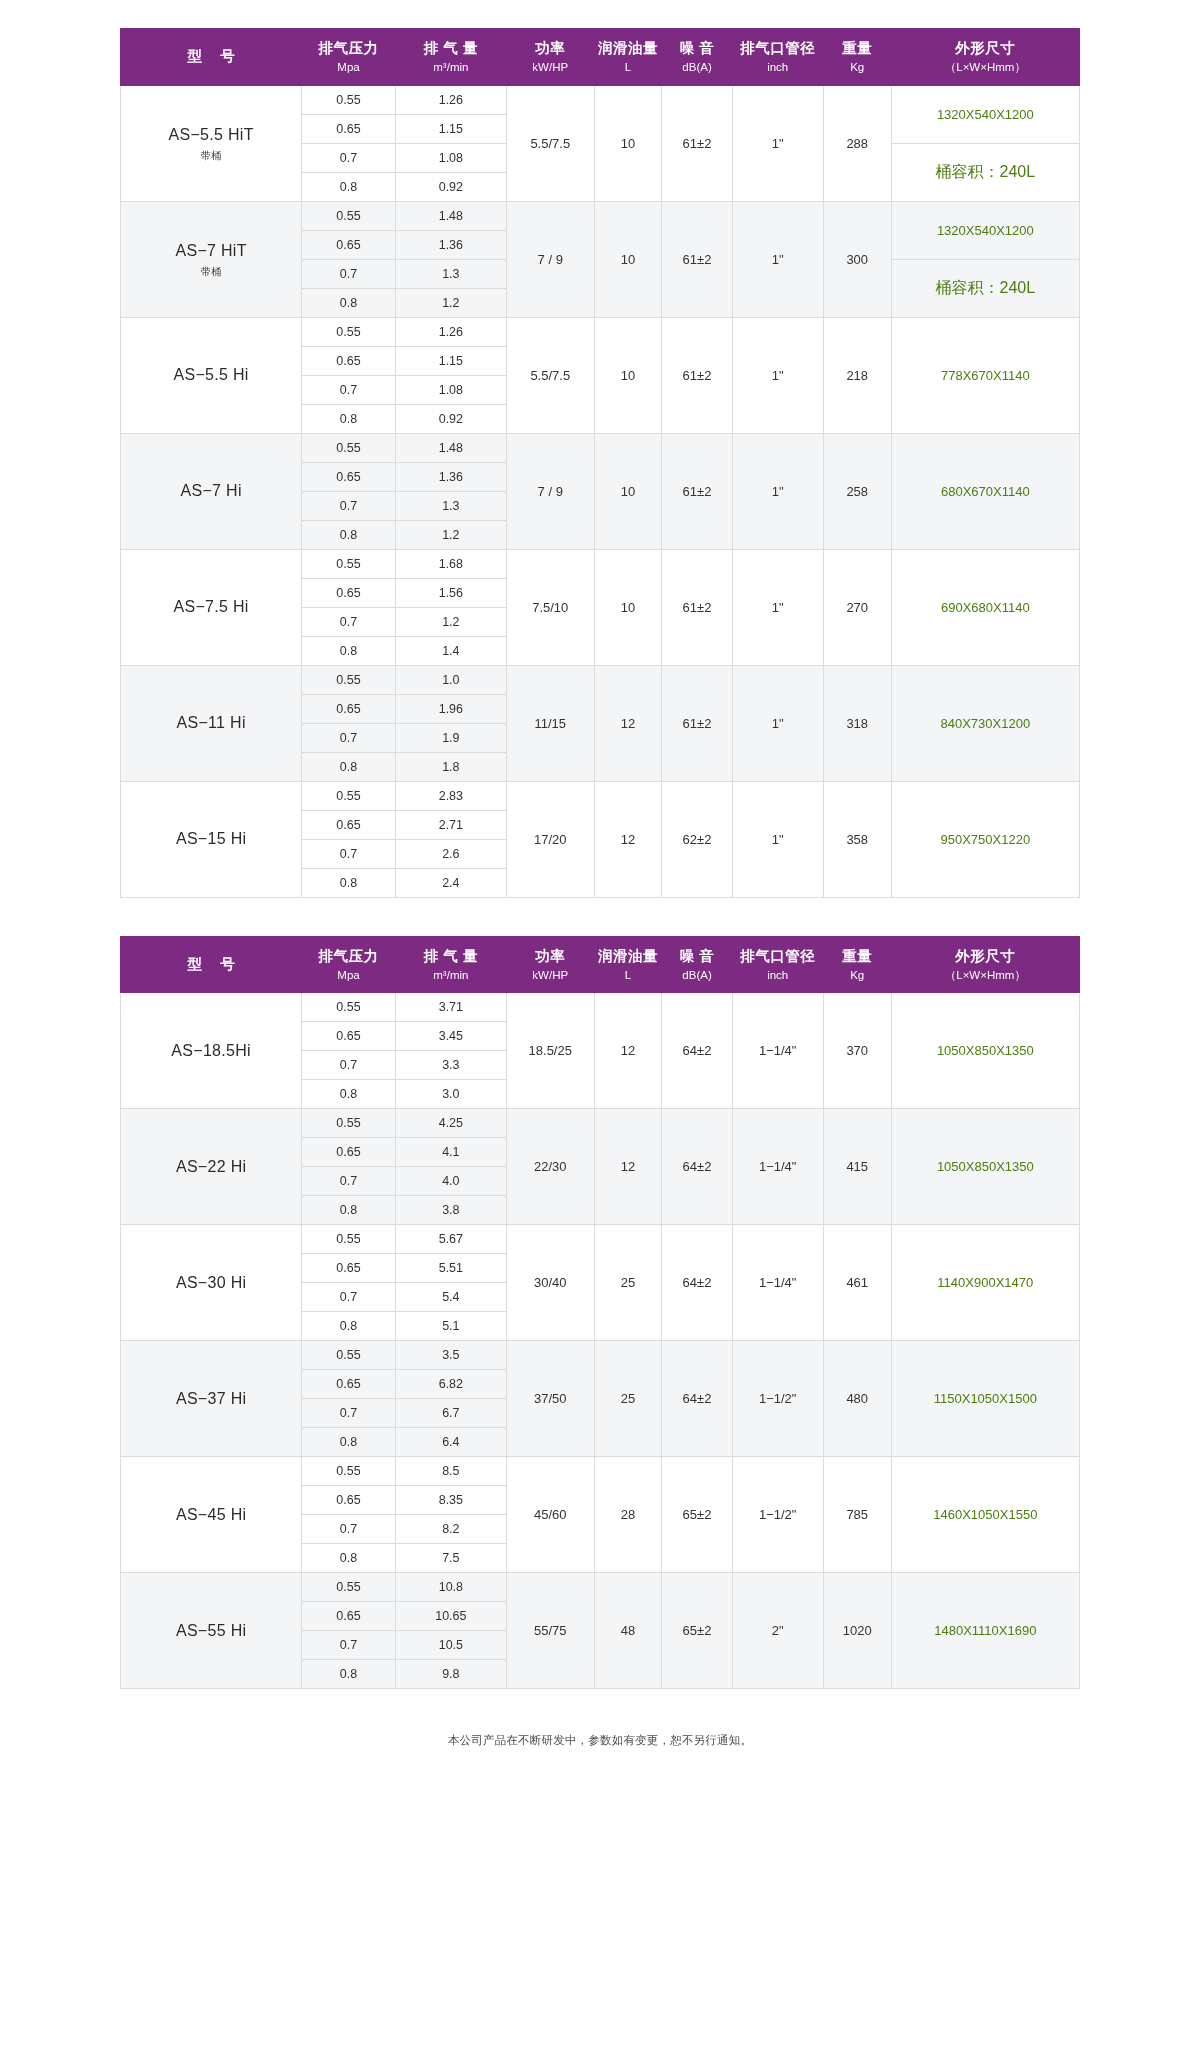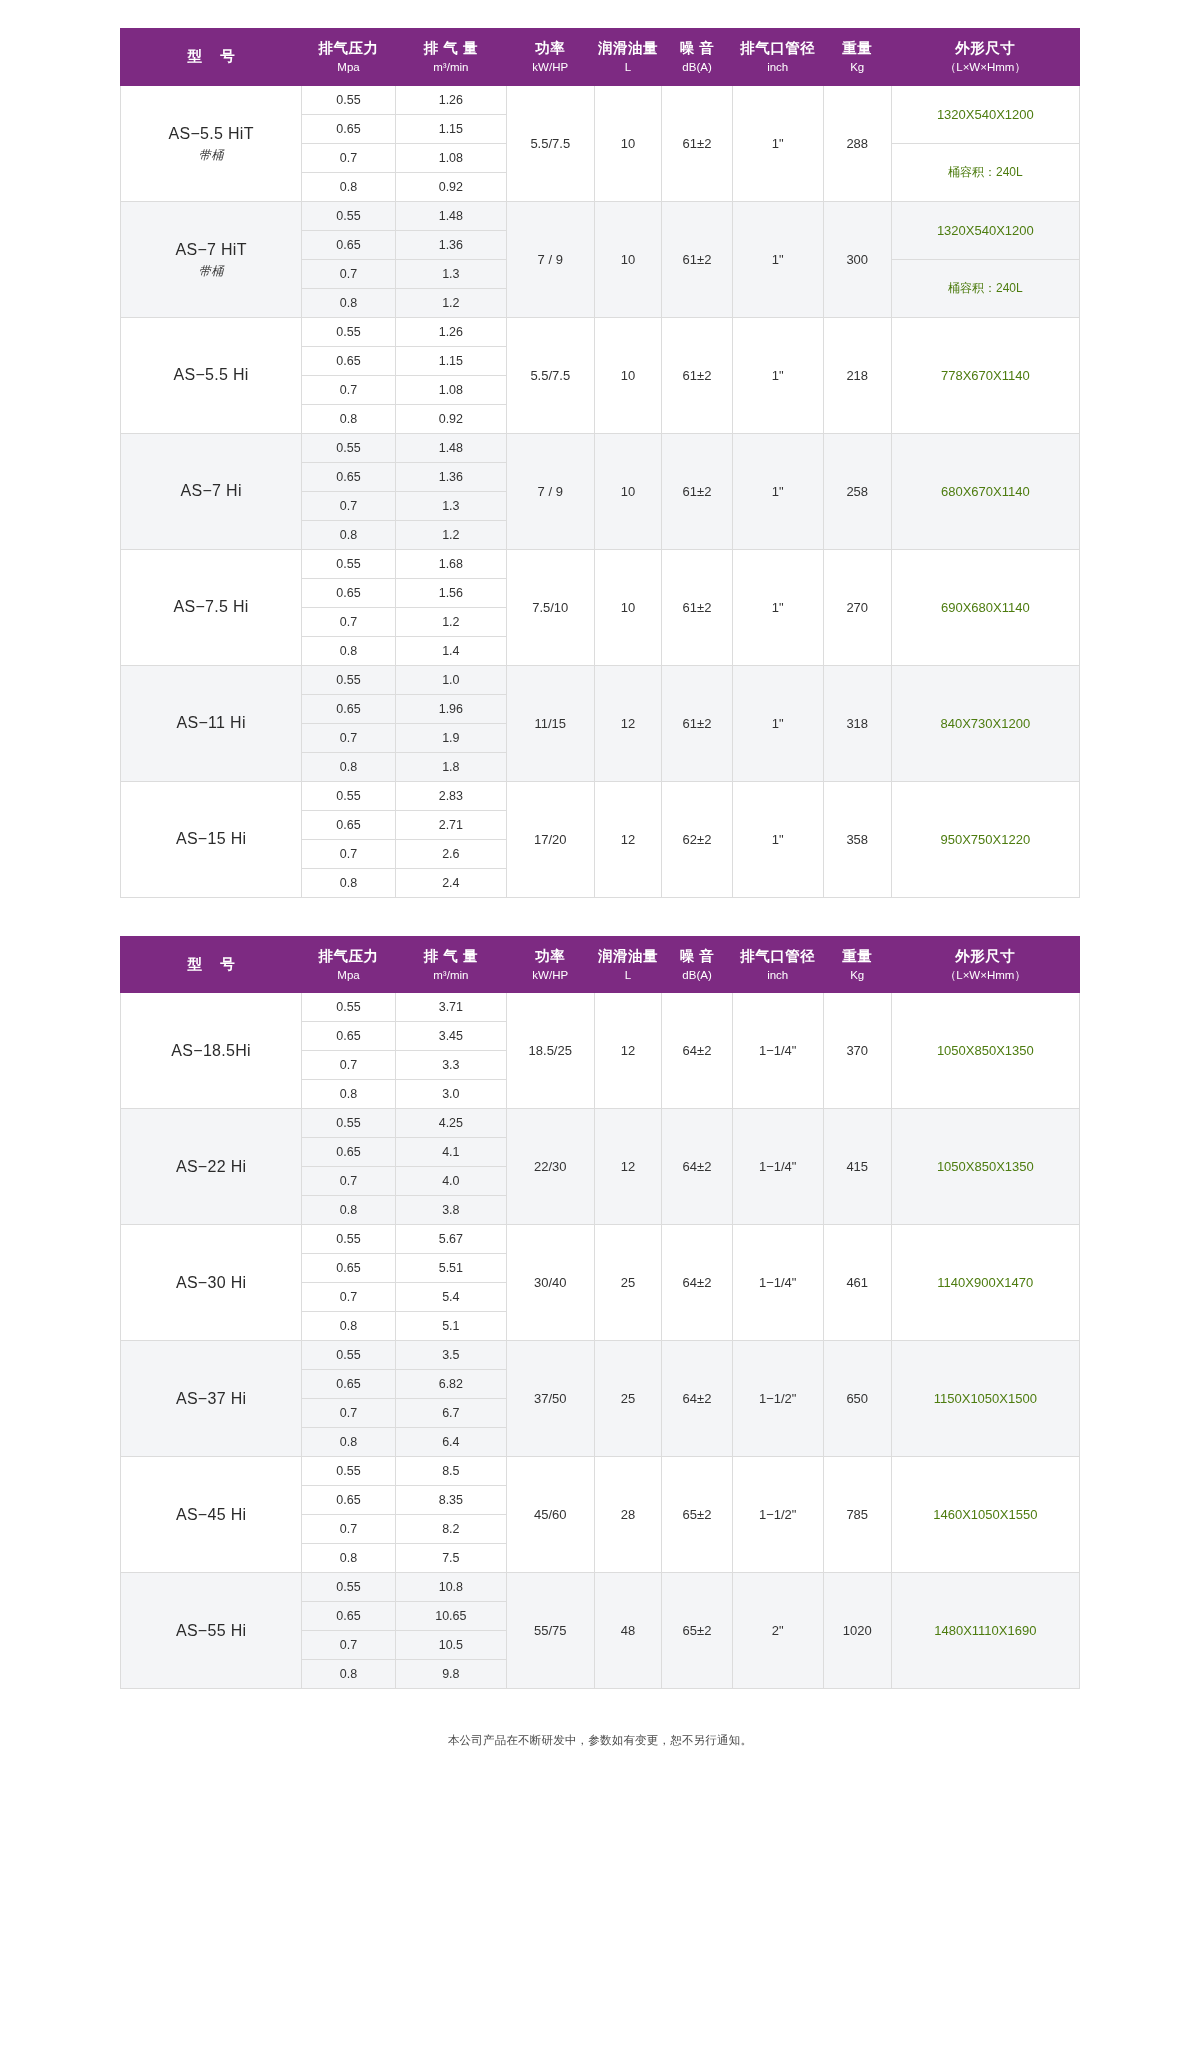--- a/index.html
+++ b/index.html
@@ -61,28 +61,27 @@
   tbody tr.grp-a td { background: #ffffff; }
 
   td.model {
     font-size: 16px;
     color: #2b2b2b;
     letter-spacing: 0.3px;
     line-height: 1.6;
   }
   td.model .sub {
     display: block;
-    font-size: 12px;
+    font-size: 10px;
     color: #3a3a3a;
-    font-style: italic;
   }
   td.big { font-size: 13px; color: #333; }
   td.dim { font-size: 13px; color: #4d7c0f; }
   td.dim .tank {
-    font-size: 12px;
+    font-size: 16px;
   }
 
   .footnote {
     width: 960px;
     font-size: 11.5px;
     color: #4a4a4a;
     padding-top: 6px;
     letter-spacing: 0.2px;
     text-align: center;
   }
@@ -432,21 +431,21 @@
           <td>5.1</td>
         </tr>
         <tr class="grp-b">
           <td class="model" rowspan="4"><span>AS−37 Hi</span></td>
           <td>0.55</td>
           <td>3.5</td>
           <td class="big" rowspan="4">37/50</td>
           <td class="big" rowspan="4">25</td>
           <td class="big" rowspan="4">64±2</td>
           <td class="big" rowspan="4">1−1/2"</td>
-          <td class="big" rowspan="4">650</td>
+          <td class="big" rowspan="4">480</td>
           <td class="dim" rowspan="4">1150X1050X1500</td>
         </tr>
         <tr class="grp-b">
           <td>0.65</td>
           <td>6.82</td>
         </tr>
         <tr class="grp-b">
           <td>0.7</td>
           <td>6.7</td>
         </tr>

